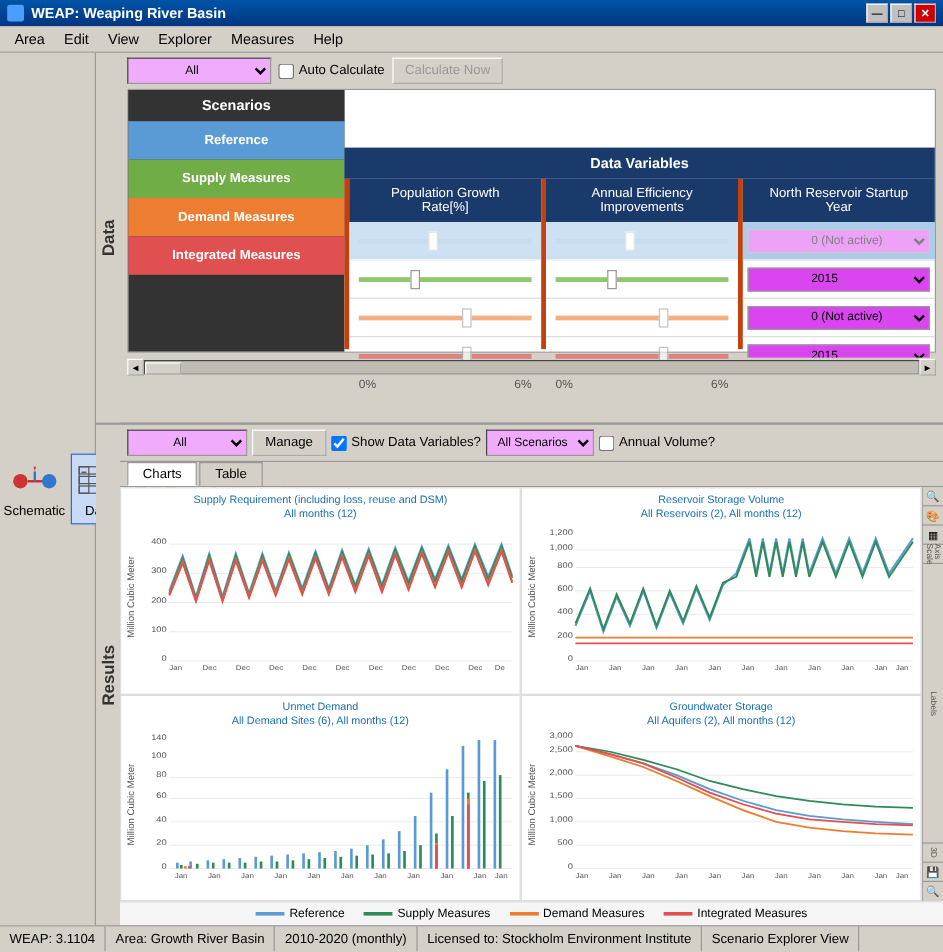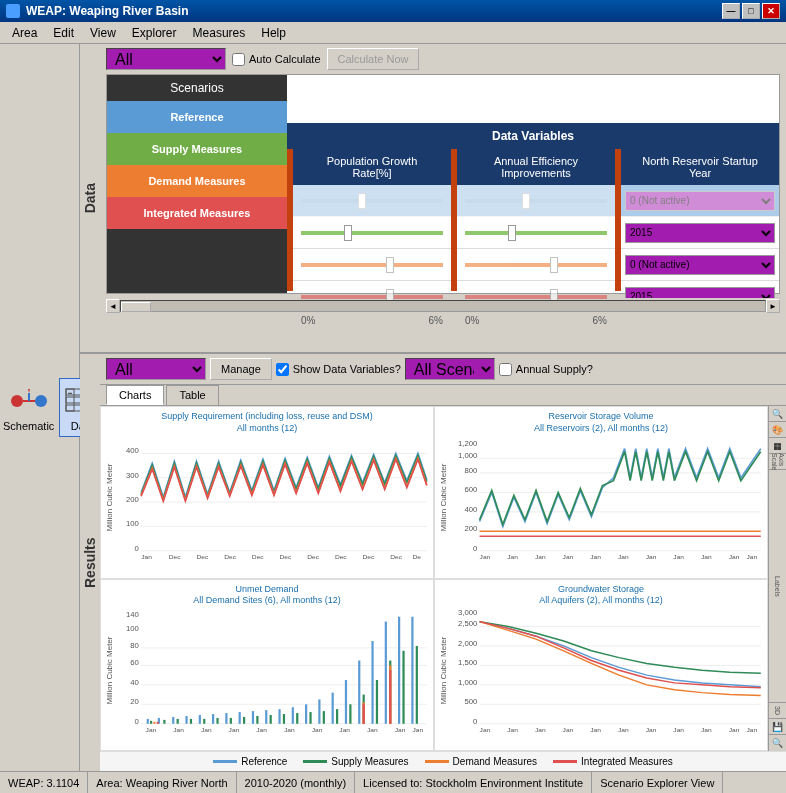--- a/index.html
+++ b/index.html
@@ -28,47 +28,47 @@
     .sidebar-label { font-size: 11px; text-align: center; margin-top: 2px; }
     
     
     .content-area { flex: 1; display: flex; flex-direction: column; overflow: hidden; }
     
     
     .data-section { background: #d4d0c8; border-bottom: 2px solid #999; position: relative; }
     
     
     .top-bar { display: flex; align-items: center; gap: 6px; padding: 4px 6px; background: #d4d0c8; }
-    .dropdown { height: 22px; border: 1px inset #999; background: #a21caf; font-size: 16px; padding: 0 4px; cursor: pointer; }
+    .dropdown { height: 22px; border: 1px inset #999; background: #f0abfc; font-size: 10px; padding: 0 4px; cursor: pointer; text-align: center; }
     .checkbox-label { display: flex; align-items: center; gap: 4px; font-size: 11px; }
     .btn { height: 22px; background: #d4d0c8; border: 1px outset #fff; padding: 0 10px; cursor: pointer; font-size: 11px; }
     .btn:disabled { color: #999; }
     
     
     .scenarios-area { display: flex; margin: 0 6px 4px 6px; background: white; border: 1px solid #999; }
     
     .scenarios-col { width: 180px; background: #333; }
-    .scenarios-header { background: #333; color: white; text-align: center; padding: 6px 4px; font-size: 12px; font-weight: normal; }
+    .scenarios-header { background: #333; color: white; text-align: center; padding: 6px 4px; font-size: 12px; font-weight: bold; }
     .scenario-row { display: flex; align-items: center; justify-content: center; height: 32px; font-size: 11px; font-weight: bold; color: white; }
     .scenario-reference { background: #5b9bd5; }
     .scenario-supply { background: #70ad47; }
     .scenario-demand { background: #ed7d31; }
     .scenario-integrated { background: #e05050; }
     
     .data-vars-area { flex: 1; margin-top: 48px; }
     .data-vars-header { background: #1a3a6b; color: white; text-align: center; padding: 6px; font-size: 12px; font-weight: bold; }
     .data-vars-cols { display: flex; }
-    .data-var-col { flex: 1; border-left: 6px solid #c2410c; }
+    .data-var-col { flex: 1; border-left: 4px solid #c2410c; }
     .data-var-header { background: #1a3a6b; color: white; text-align: center; padding: 4px; font-size: 11px; min-height: 36px; display: flex; align-items: center; justify-content: center; }
     .slider-cell { height: 32px; display: flex; align-items: center; justify-content: center; padding: 0 8px; border-bottom: 1px solid #eee; }
     .slider { width: 100%; height: 4px; background: #ccc; position: relative; }
     .slider-thumb { position: absolute; top: -6px; left: 50%; width: 8px; height: 16px; background: white; border: 1px solid #999; cursor: pointer; }
     
     .dropdown-cell { height: 32px; display: flex; align-items: center; justify-content: center; padding: 2px 4px; border-bottom: 1px solid #eee; }
-    .small-dropdown { height: 20px; font-size: 10px; border: 1px solid #999; background: #a21caf; width: 100%; }
+    .small-dropdown { height: 20px; font-size: 10px; border: 1px solid #999; background: #d946ef; width: 100%; padding-left: 48px; }
     
     .range-labels { display: flex; justify-content: space-between; padding: 2px 8px; font-size: 10px; color: #555; }
     
     
     .results-section { flex: 1; display: flex; overflow: hidden; }
     .results-label { writing-mode: vertical-rl; transform: rotate(180deg); font-size: 14px; font-weight: bold; color: #333; display: flex; align-items: center; justify-content: center; width: 20px; background: #d4d0c8; }
     .results-inner { flex: 1; display: flex; flex-direction: column; overflow: hidden; }
     
     
     .results-toolbar { display: flex; align-items: center; gap: 4px; padding: 4px 6px; background: #d4d0c8; border-bottom: 1px solid #999; }
@@ -353,21 +353,21 @@
           <button class="btn">Manage</button>
           <label class="checkbox-label">
             <input type="checkbox" checked="" style="">
             <span>Show Data Variables?</span>
           </label>
           <select class="dropdown" style="width: 90px;">
             <option>All Scenarios</option>
           </select>
           <label class="checkbox-label">
             <input type="checkbox" style="">
-            <span>Annual Supply?</span>
+            <span>Annual Volume?</span>
           </label>
         </div>
 
         <div class="tabs">
           <div class="tab active">Charts</div>
           <div class="tab">Table</div>
         </div>
 
         <div style="flex: 1; display: flex; overflow: hidden;">
           <div class="charts-area" style="flex: 1;">
@@ -673,17 +673,17 @@
             <span>Integrated Measures</span>
           </div>
         </div>
       </div>
     </div>
   </div>
 </div>
 
 <div class="status-bar">
   <div class="status-item">WEAP: 3.1104</div>
-  <div class="status-item">Area: Weaping River North</div>
+  <div class="status-item">Area: Growth River Basin</div>
   <div class="status-item">2010-2020 (monthly)</div>
   <div class="status-item">Licensed to: Stockholm Environment Institute</div>
   <div class="status-item">Scenario Explorer View</div>
 </div>
 
 </body></html>

